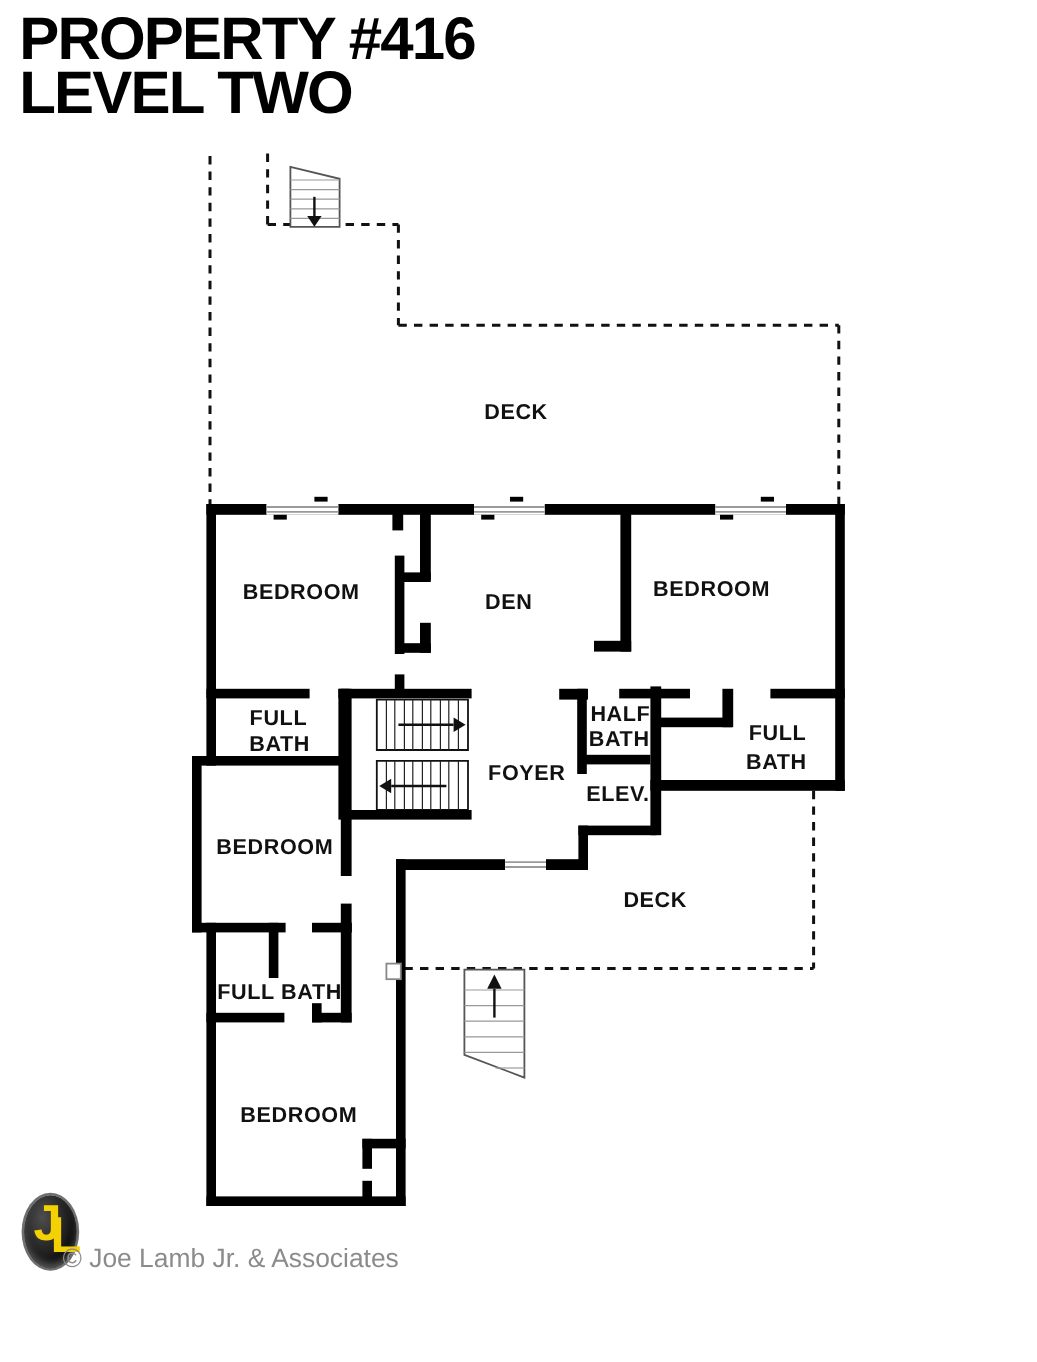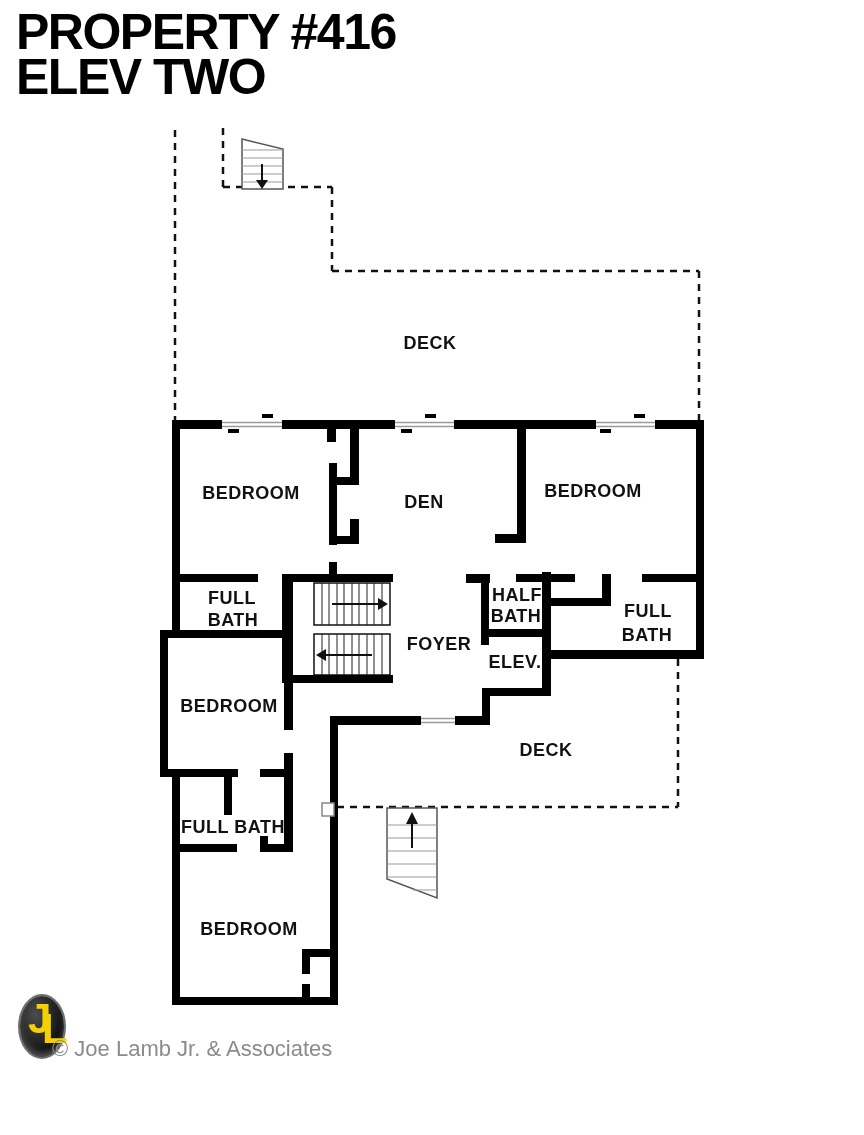--- a/index.html
+++ b/index.html
@@ -31,21 +31,21 @@
   .logo .l{left:22px;top:12px;}
   .copyright{position:absolute;left:52px;top:46px;font-size:22px;color:#8b8b8b;white-space:nowrap;text-align:right;}
 </style>
 </head>
 <body>
 
 <div class="page">
 
   <div class="title">
     <div>PROPERTY #416</div>
-    <div>ELEV TWO</div>
+    <div>LEVEL TWO</div>
   </div>
 
   <svg id="plan" width="864" height="1135" viewBox="0 0 864 1135">
       <line x1="175" y1="130" x2="175" y2="420" class="dash"></line>
       <line x1="223" y1="128" x2="223" y2="187" class="dash"></line>
       <line x1="223" y1="187" x2="332" y2="187" class="dash"></line>
       <line x1="332" y1="187" x2="332" y2="271" class="dash"></line>
       <line x1="332" y1="271" x2="699" y2="271" class="dash"></line>
       <line x1="699" y1="271" x2="699" y2="420" class="dash"></line>
       <line x1="678" y1="659" x2="678" y2="807" class="dash"></line>

